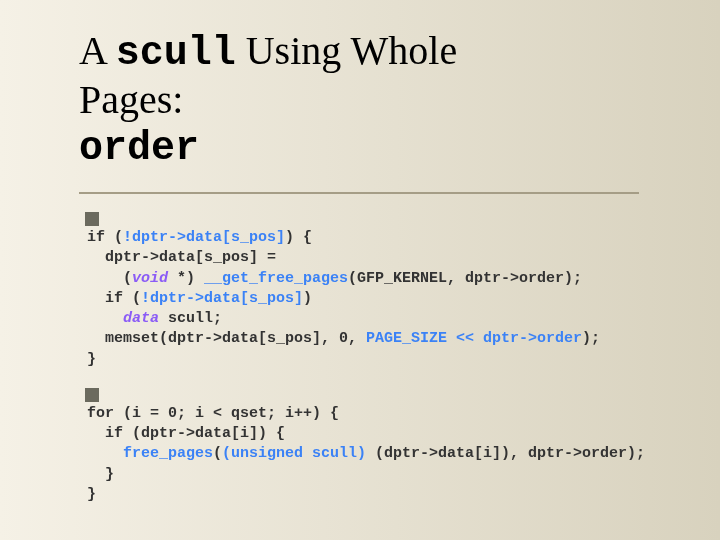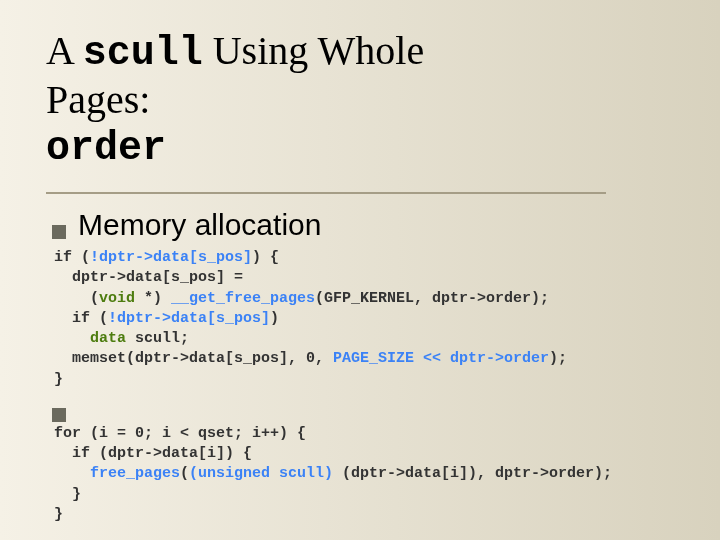--- a/index.html
+++ b/index.html
@@ -10,20 +10,21 @@
     overflow: hidden;
     font-family: Arial, Helvetica, sans-serif;
     background: linear-gradient(to right, #f5f1e6 0%, #d8d2be 100%);
   }
   .slide {
     box-sizing: border-box;
     width: 568px;
     height: 540px;
     padding: 22px 44px 30px 46px;
     position: relative;
+    margin-left: 33px;
   }
   .title {
     font-family: "Times New Roman", Times, serif;
     font-size: 40px;
     line-height: 1.15;
     color: #000;
     padding-bottom: 10px;
     margin: 6px 0 10px 0;
   }
   .title .mono {
@@ -60,39 +61,38 @@
   }
   pre.code {
     font-family: "Courier New", Courier, monospace;
     font-weight: bold;
     font-size: 15px;
     line-height: 1.35;
     color: #333;
     margin: 2px 0 14px 2px;
     white-space: pre;
   }
-  .kw   { color: #4d7c0f; }
+  .kw   { color: #8b5cf6; font-style: italic; }
   .hl   { color: #3b82f6; }
 </style>
 </head>
 <body>
 
 <div class="slide">
 
   <div class="title">
     <span>A </span><span class="mono">scull</span><span> Using Whole Pages: </span><br>
     <span class="mono">order</span>
   </div>
   <hr class="title-rule">
 
   <div class="content">
 
     <div class="bullet-line">
       <span class="bullet-mark"></span>
-      <span class="bullet-text">Memory allocation</span>
     </div>
     <pre class="code" id="code-0"><span>if (</span><span class="hl">!dptr-&gt;data[s_pos]</span><span>) {</span>
 <span>  dptr-&gt;data[s_pos] =</span>
 <span>    (</span><span class="kw">void</span><span> *) </span><span class="hl">__get_free_pages</span><span>(GFP_KERNEL, dptr-&gt;order);</span>
 <span>  if (</span><span class="hl">!dptr-&gt;data[s_pos]</span><span>)</span>
 <span>    </span><span class="kw">data</span><span> scull;</span>
 <span>  memset(dptr-&gt;data[s_pos], 0, </span><span class="hl">PAGE_SIZE &lt;&lt; dptr-&gt;order</span><span>);</span>
 <span>}</span></pre>
 
     <div class="bullet-line">

